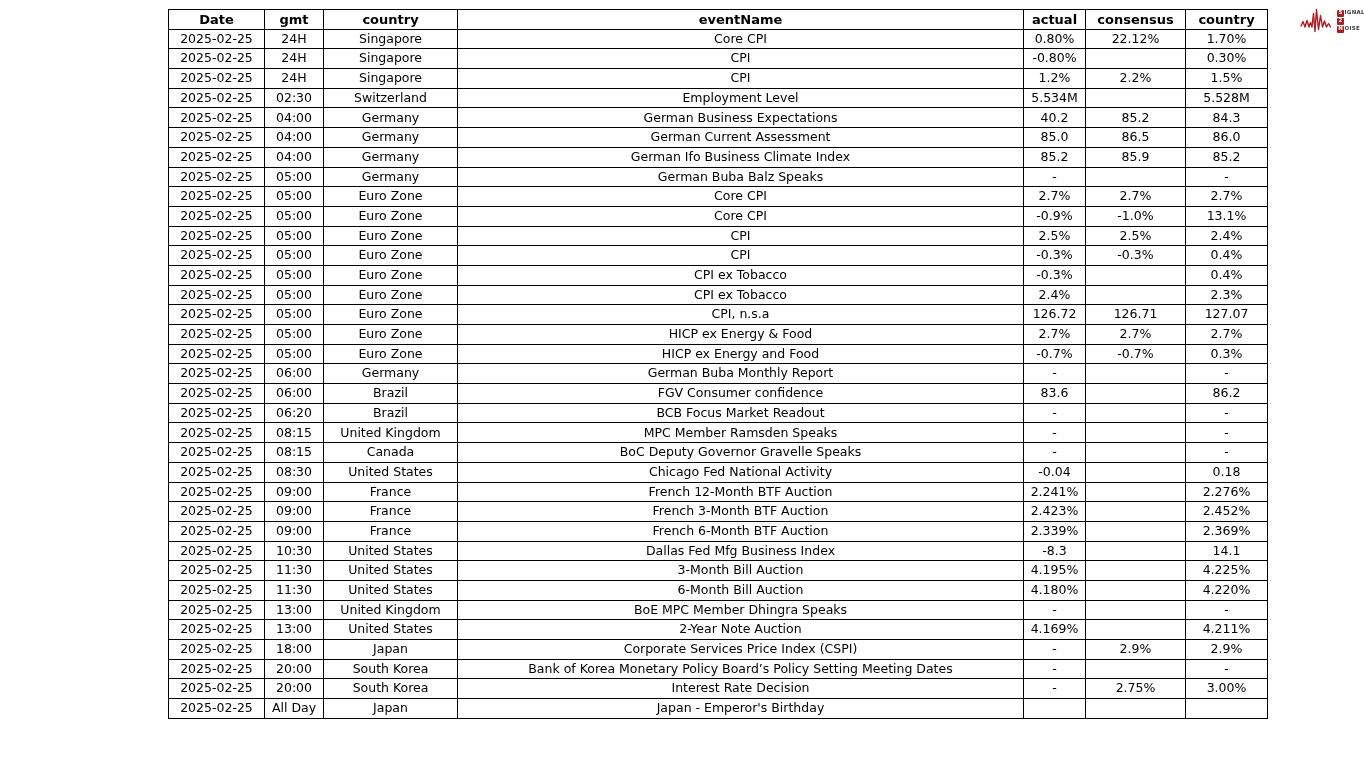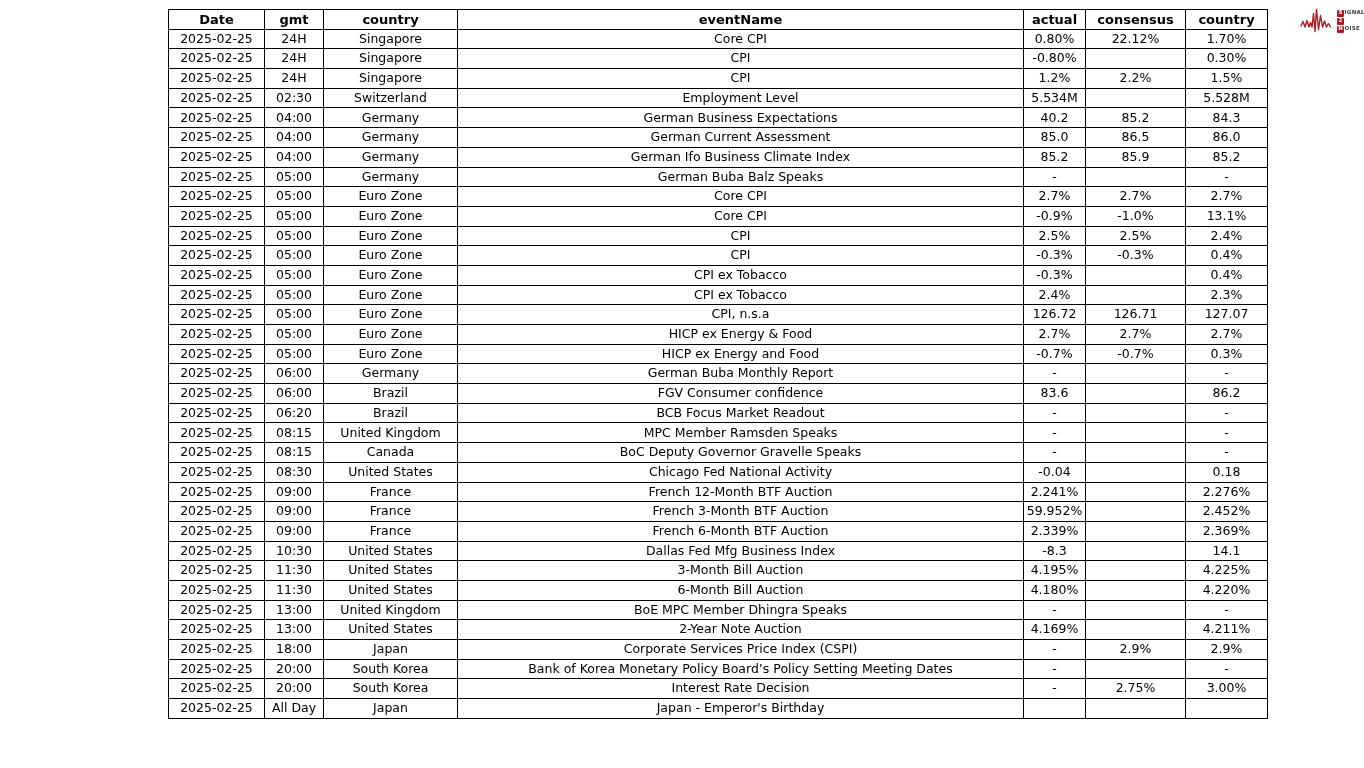--- a/index.html
+++ b/index.html
@@ -337,21 +337,21 @@
             <td>French 12-Month BTF Auction</td>
             <td>2.241%</td>
             <td></td>
             <td>2.276%</td>
           </tr>
           <tr>
             <td>2025-02-25</td>
             <td>09:00</td>
             <td>France</td>
             <td>French 3-Month BTF Auction</td>
-            <td>59.952%</td>
+            <td>2.423%</td>
             <td></td>
             <td>2.452%</td>
           </tr>
           <tr>
             <td>2025-02-25</td>
             <td>09:00</td>
             <td>France</td>
             <td>French 6-Month BTF Auction</td>
             <td>2.339%</td>
             <td></td>

